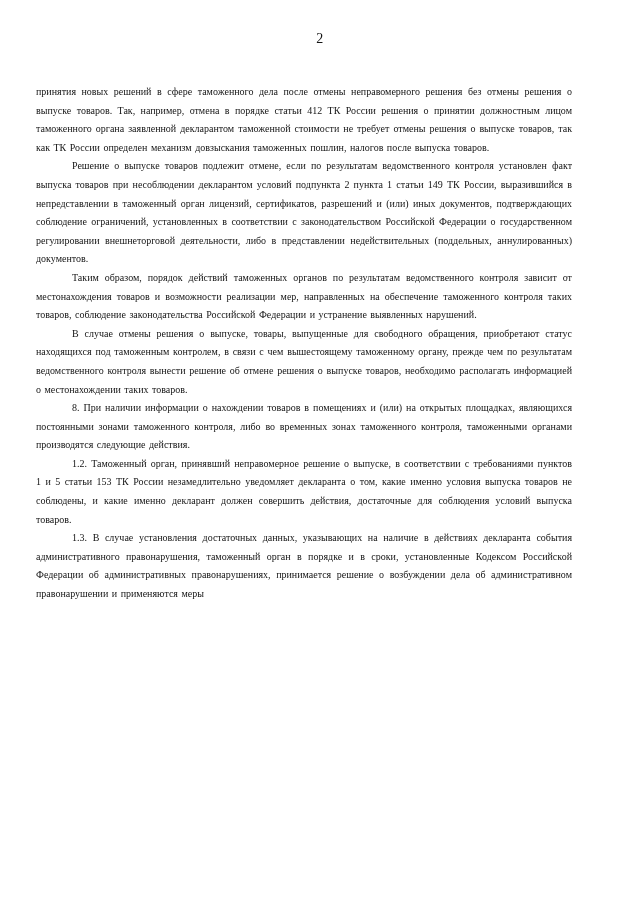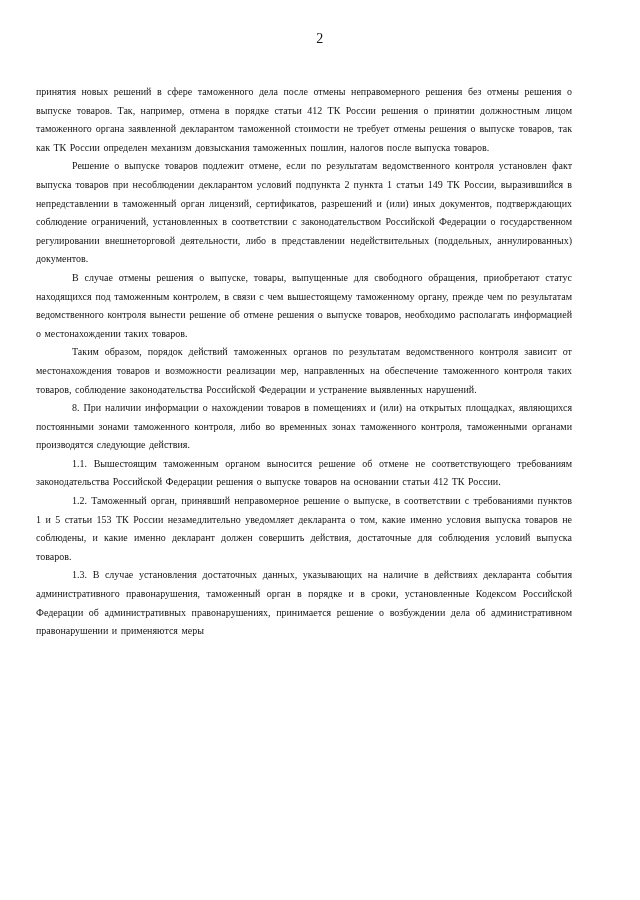--- a/index.html
+++ b/index.html
@@ -48,20 +48,19 @@
 </style>
 </head>
 <body>
 
 <div class="page">
   <div class="page-number">2</div>
 
   <div class="body-text">
     <p>принятия новых решений в сфере таможенного дела после отмены неправомерного решения без отмены решения о выпуске товаров. Так, например, отмена в порядке статьи 412 ТК России решения о принятии должностным лицом таможенного органа заявленной декларантом таможенной стоимости не требует отмены решения о выпуске товаров, так как ТК России определен механизм довзыскания таможенных пошлин, налогов после выпуска товаров.</p>
     <p class="indent">Решение о выпуске товаров подлежит отмене, если по результатам ведомственного контроля установлен факт выпуска товаров при несоблюдении декларантом условий подпункта 2 пункта 1 статьи 149 ТК России, выразившийся в непредставлении в таможенный орган лицензий, сертификатов, разрешений и (или) иных документов, подтверждающих соблюдение ограничений, установленных в соответствии с законодательством Российской Федерации о государственном регулировании внешнеторговой деятельности, либо в представлении недействительных (поддельных, аннулированных) документов.</p>
+    <p class="indent">Таким образом, порядок действий таможенных органов по результатам ведомственного контроля зависит от местонахождения товаров и возможности реализации мер, направленных на обеспечение таможенного контроля таких товаров, соблюдение законодательства Российской Федерации и устранение выявленных нарушений.</p>
     <p class="indent">В случае отмены решения о выпуске, товары, выпущенные для свободного обращения, приобретают статус находящихся под таможенным контролем, в связи с чем вышестоящему таможенному органу, прежде чем по результатам ведомственного контроля вынести решение об отмене решения о выпуске товаров, необходимо располагать информацией о местонахождении таких товаров.</p>
-    <p class="indent">Таким образом, порядок действий таможенных органов по результатам ведомственного контроля зависит от местонахождения товаров и возможности реализации мер, направленных на обеспечение таможенного контроля таких товаров, соблюдение законодательства Российской Федерации и устранение выявленных нарушений.</p>
     <p class="indent">8. При наличии информации о нахождении товаров в помещениях и (или) на открытых площадках, являющихся постоянными зонами таможенного контроля, либо во временных зонах таможенного контроля, таможенными органами производятся следующие действия.</p>
-    <p class="indent">1.1. Вышестоящим таможенным органом выносится решение об отмене не соответствующего требованиям законодательства Российской Федерации решения о выпуске товаров на основании статьи 412 ТК России.</p>
     <p class="indent">1.2. Таможенный орган, принявший неправомерное решение о выпуске, в соответствии с требованиями пунктов 1 и 5 статьи 153 ТК России незамедлительно уведомляет декларанта о том, какие именно условия выпуска товаров не соблюдены, и какие именно декларант должен совершить действия, достаточные для соблюдения условий выпуска товаров.</p>
     <p class="indent">1.3. В случае установления достаточных данных, указывающих на наличие в действиях декларанта события административного правонарушения, таможенный орган в порядке и в сроки, установленные Кодексом Российской Федерации об административных правонарушениях, принимается решение о возбуждении дела об административном правонарушении и  применяются меры</p>
   </div>
 </div>
 
 </body></html>

